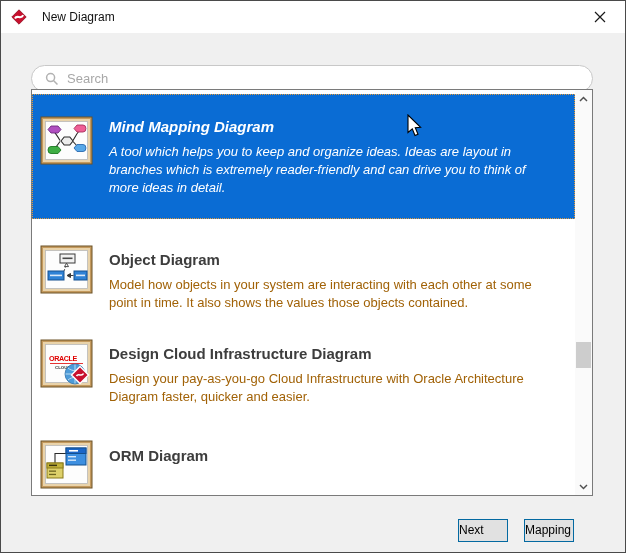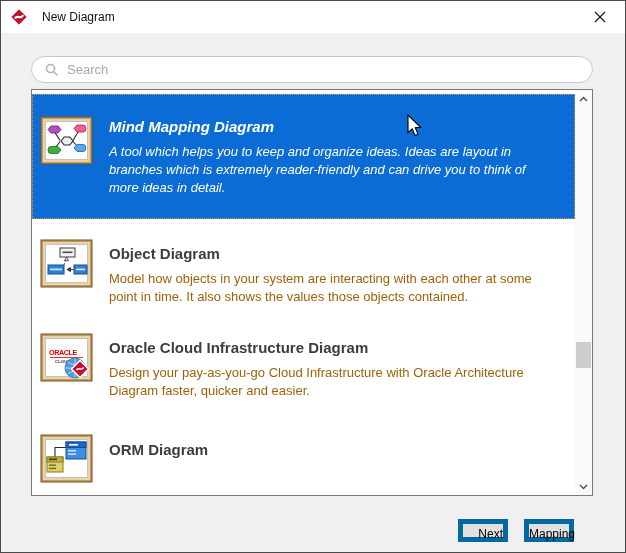--- a/index.html
+++ b/index.html
@@ -10,21 +10,21 @@
 
   
   .titlebar { position:absolute; left:0; top:0; width:624px; height:32px;
               background:#ffffff; display:flex; align-items:center;gap:6px; }
   .titlebar .logo { margin-left:10px; width:16px; height:16px; display:block; }
   .titlebar .title { margin-left:9px; font-size:12px; color:#101010; }
   .close-btn { position:absolute; right:4px; top:0; width:42px; height:32px;
                display:flex; align-items:center; justify-content:center; cursor:default; }
 
   
-  .searchbox { position:absolute; left:30px; top:55px; width:562px; height:27px;
+  .searchbox { position:absolute; left:30px; top:64px; width:562px; height:27px;
                background:#ffffff; border:1px solid #c8c8c8; border-radius:14px;
                display:flex; align-items:center; }
   .searchbox svg { margin-left:13px; flex:0 0 auto; }
   .searchbox input { flex:1; border:none; outline:none; background:transparent;
                      font-size:13px; color:#555; margin-left:8px; margin-right:14px;
                      font-family:"Liberation Sans","DejaVu Sans",sans-serif; }
   .searchbox input::placeholder { color:#a8a8a8; }
 
   
   .list { position:absolute; left:30px; top:88px; width:562px; height:407px;
@@ -36,21 +36,21 @@
   .row .item-title { font-size:15px; font-weight:bold; color:#3d3d3d; }
   .row .item-desc { margin-top:8px; font-size:13px; line-height:18px; color:#a16207;
                     white-space:pre-line; max-width:470px; }
   .row-1 { height:125px; margin-top:4px; background:#0a6cd4;
            outline:1px dotted #e09a3c; outline-offset:-1px;font-style:italic; }
   .row-1 .board-icon { top:22px; }
   .row-1 .texts { padding-top:24px; }
   .row-1 .item-title, .row-1 .item-desc { color:#ffffff; }
   .row-2 { height:100px; }
   .row-2 .board-icon { top:20px; }
-  .row-2 .texts { padding-top:26px; }
+  .row-2 .texts { padding-top:26px;margin-top:6px; }
   .row-3 { height:107px; }
   .row-3 .board-icon { top:14px; }
   .row-3 .texts { padding-top:20px; }
   .row-4 { height:100px; }
   .row-4 .board-icon { top:8px; }
   .row-4 .texts { padding-top:15px; }
 
   
   .vscroll { position:absolute; right:0; top:0; width:17px; height:405px;
              background:#fafafa; }
@@ -59,22 +59,22 @@
   .scroll-up { top:0; } .scroll-down { bottom:0; }
   .scroll-thumb { position:absolute; left:1px; top:252px; width:15px; height:26px;
                   background:#cdcdcd; }
 
   
   .powered { position:absolute; right:24px; top:497px; height:17px;
              display:flex; align-items:center; }
   .powered .txt { margin-left:6px; font-size:12px; color:#1c1c1c; }
 
   .btn { position:absolute; top:518px; width:50px; height:23px;
-         background:#e1e1e1; border:5px solid #0369a1;
-         font-size:12px; color:#000; text-align:right; line-height:21px; cursor:default; }
+         background:#e1e1e1; border:1px solid #0369a1;
+         font-size:12px; color:#000; text-align:left; line-height:21px; cursor:default; }
   .btn-next { left:457px; }
   .btn-cancel { left:523px; }
 
   .cursor { position:absolute; left:406px; top:113px; z-index:50; }
 </style>
 </head>
 <body>
 
 <div class="dialog">
 
@@ -151,21 +151,21 @@
           <rect x="5.5" y="5.5" width="42" height="38" fill="#fdfdfd" stroke="#b9b9b9" stroke-width="0.8"></rect>
           <text x="9" y="22" font-size="7.2" font-weight="bold" fill="#e00000" letter-spacing="-0.4">ORACLE</text>
           <path d="M10 24.5 h33" stroke="#e00000" stroke-width="0.8"></path>
           <text x="15" y="30" font-size="4.4" font-weight="bold" fill="#333333">CLOUD</text>
           <circle cx="35" cy="35" r="10" fill="#4d9bd8" stroke="#2b6ea8" stroke-width="0.8"></circle>
           <path d="M25.5 35 h19 M35 25.5 v19 M28 29 c4 3.5 10 3.5 14 0 M28 41 c4 -3.5 10 -3.5 14 0" stroke="#bcdcf2" stroke-width="1" fill="none"></path>
           <path d="M40 27.5 L48.5 36 L40 44.5 L31.5 36 Z" fill="#c8102e" stroke="#ffffff" stroke-width="1.4"></path>
           <path d="M36.5 37 c2 -3.5 5 1.5 7 -2.5" stroke="#ffffff" stroke-width="1.6" fill="none"></path>
         </svg>
         <div class="texts">
-          <div class="item-title">Oracle Cloud Infrastructure Diagram</div>
+          <div class="item-title">Design Cloud Infrastructure Diagram</div>
           <div class="item-desc">Design your pay-as-you-go Cloud Infrastructure with Oracle Architecture
 Diagram faster, quicker and easier.</div>
         </div>
       </div>
 
       <div class="row row-4">
         <svg class="board-icon" viewBox="0 0 54 50">
           <rect x="1" y="1" width="51" height="47" fill="#c49a5e" stroke="#6d5227" stroke-width="1"></rect>
           <rect x="3" y="3" width="47" height="43" fill="#e9d3aa"></rect>
           <rect x="5.5" y="5.5" width="42" height="38" fill="#fdfdfd" stroke="#b9b9b9" stroke-width="0.8"></rect>

